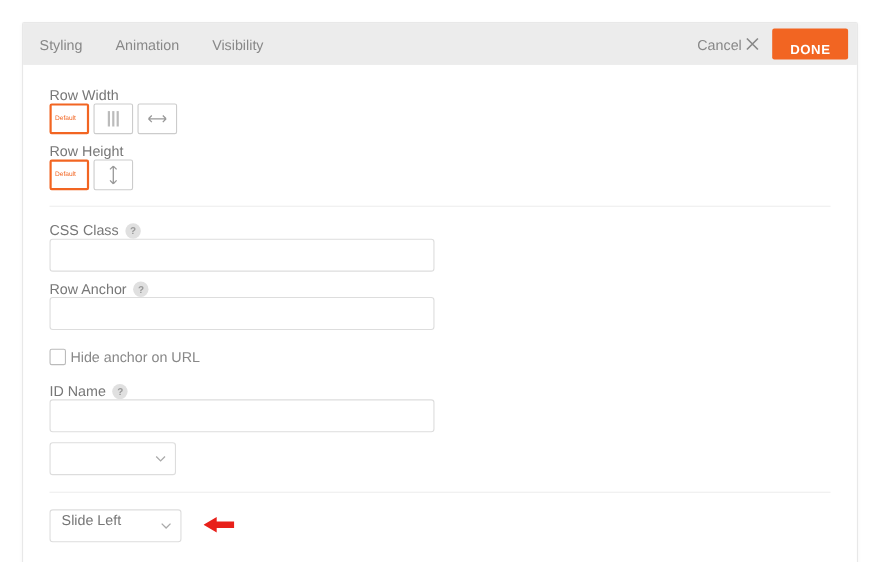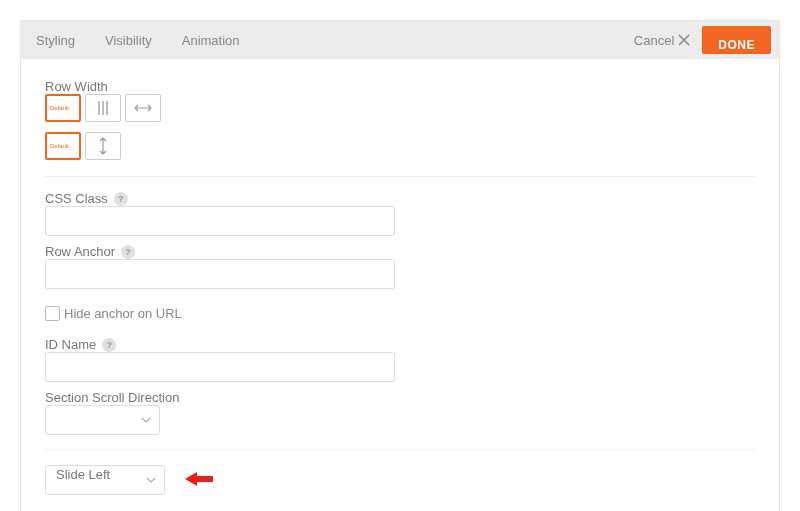--- a/index.html
+++ b/index.html
@@ -186,22 +186,22 @@
   }
   .red-arrow svg { width: 28px; height: 16px; }
 </style>
 </head>
 <body>
 
 <div class="panel">
 
   <div class="tabbar">
     <div class="tab">Styling</div>
+    <div class="tab">Animation</div>
     <div class="tab">Visibility</div>
-    <div class="tab">Animation</div>
     <div class="tabbar-spacer"></div>
     <div class="cancel-btn">
       <span>Cancel</span>
       <svg viewBox="0 0 12 12">
           <path d="M1 1 L11 11 M11 1 L1 11" stroke-width="1.5"></path>
         </svg>
     </div>
     <button class="done-btn">DONE</button>
   </div>
 
@@ -222,20 +222,21 @@
         </div>
         <div class="thumb thumb-arrow-h">
           <svg viewBox="0 0 20 14">
               <path d="M2 7 H18 M2 7 L5 4 M2 7 L5 10 M18 7 L15 4 M18 7 L15 10" stroke-width="1.2"></path>
             </svg>
         </div>
       </div>
     </div>
 
     <div class="row">
+      <div class="label">Row Height</div>
       <div class="controls">
         <div class="thumb selected">
           <span class="thumb-label">Default</span>
         </div>
         <div class="thumb thumb-arrow-v">
           <svg viewBox="0 0 14 20">
               <path d="M7 2 V18 M7 2 L4 5 M7 2 L10 5 M7 18 L4 15 M7 18 L10 15" stroke-width="1.2"></path>
             </svg>
         </div>
       </div>
@@ -275,21 +276,20 @@
       <div class="label">
         <span>ID Name</span>
         <span class="help">?</span>
       </div>
       <div class="controls">
         <input class="text-input" type="text" style="">
       </div>
     </div>
 
     <div class="row">
-      <div class="label">Section Scroll Direction</div>
       <div class="controls">
         <div class="select small">
           <span></span>
           <svg viewBox="0 0 10 6">
               <path d="M1 1 L5 5 L9 1" stroke-width="1.2"></path>
             </svg>
         </div>
       </div>
     </div>
 

